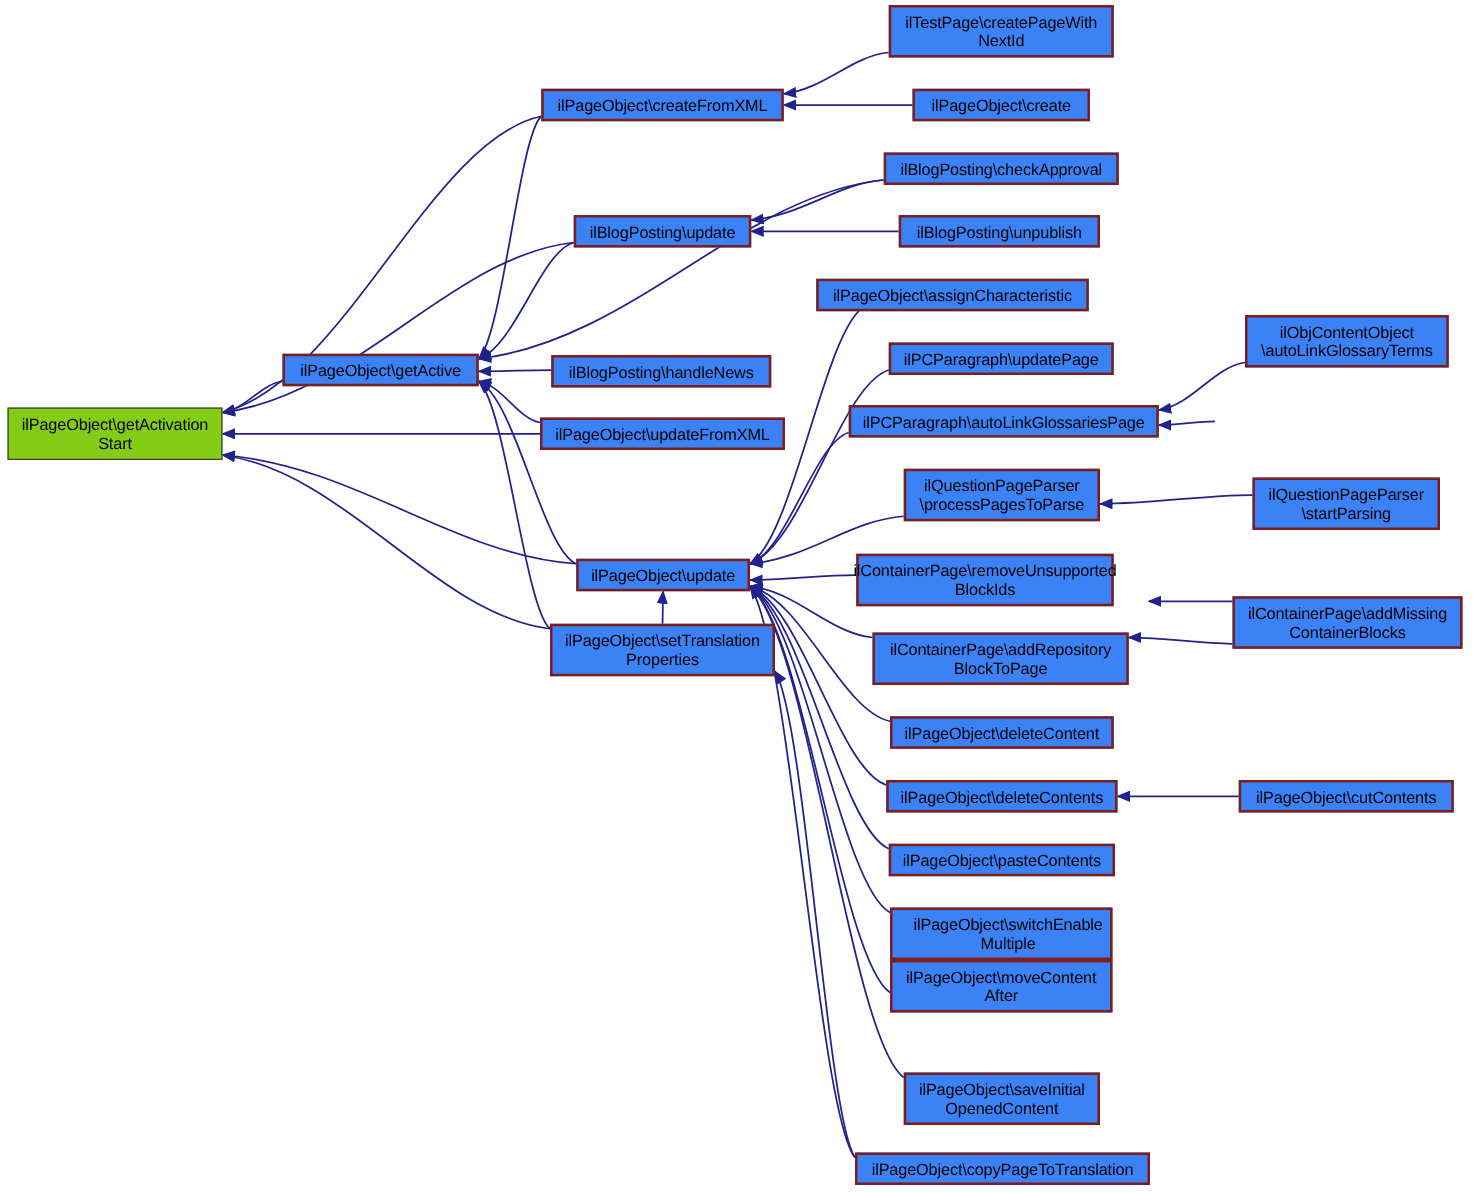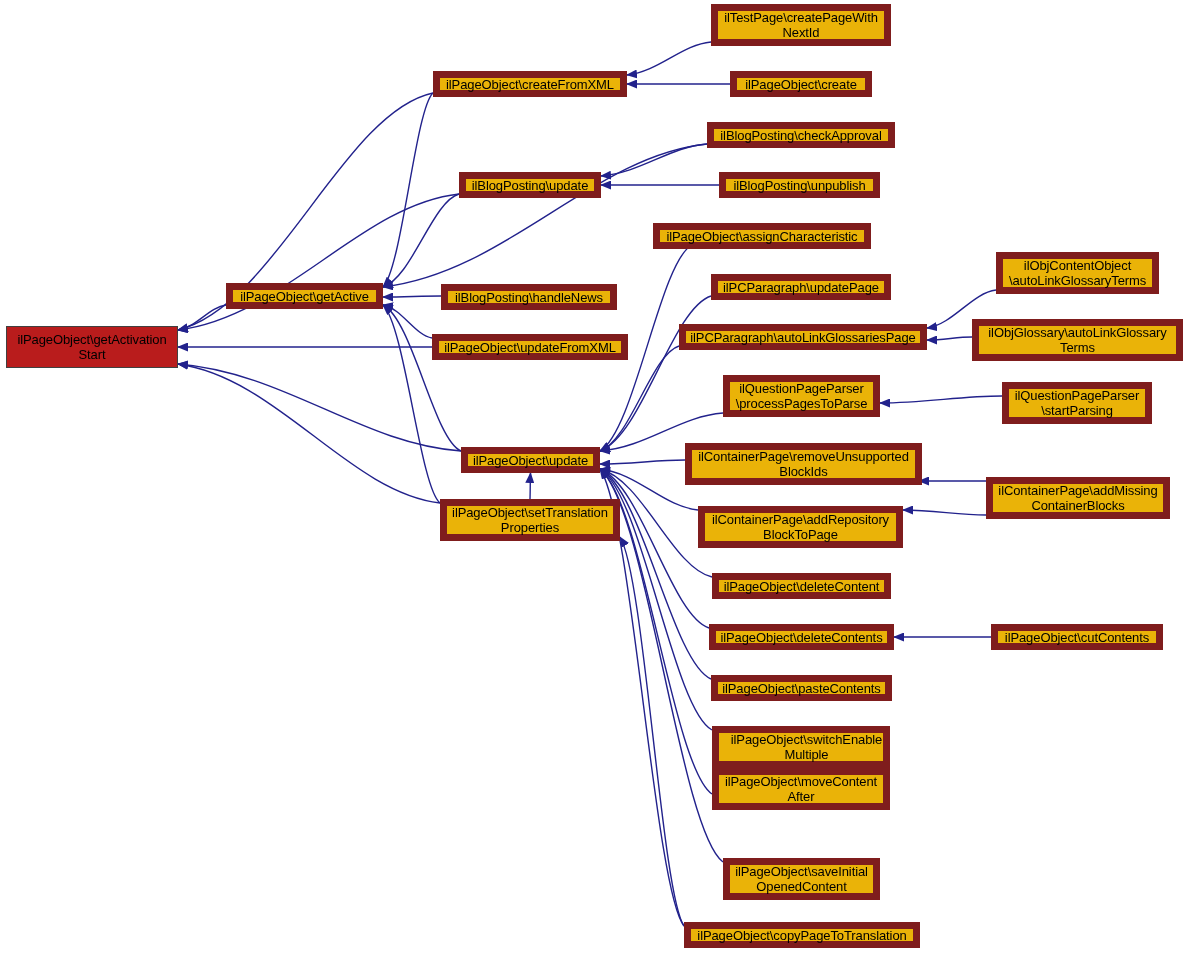--- a/index.html
+++ b/index.html
@@ -21,35 +21,35 @@
     position: absolute;
     left: 0;
     top: 0;
     width: 1185px;
     height: 954px;
     pointer-events: none;
   }
   .node {
     position: absolute;
     box-sizing: border-box;
-    border: 7px solid #7f1d1d;
-    background: #eab308;
+    border: 2px solid #7f1d1d;
+    background: #3b82f6;
     color: #000000;
     font-size: 13px;
     line-height: 15px;
     text-align: center;
     display: flex;
     align-items: center;
     justify-content: center;
     white-space: pre-line;
     letter-spacing: -0.1px;
     z-index: 2;
   }
   .node.highlight {
-    background: #b91c1c;
+    background: #84cc16;
     border: 1px solid #404040;
   }
 </style>
 </head>
 <body>
 
 <div id="canvas">
   <svg id="edges" viewBox="0 0 1185 954">
     <defs>
       <marker id="arrow" markerWidth="11" markerHeight="9" refX="10" refY="4.5" orient="auto" markerUnits="userSpaceOnUse">
@@ -107,28 +107,26 @@
     <div class="node" style="left: 459px; top: 172px; width: 142px; height: 26px;">ilBlogPosting\update</div>
     <div class="node" style="left: 719px; top: 172px; width: 161px; height: 26px;">ilBlogPosting\unpublish</div>
     <div class="node" style="left: 226px; top: 283px; width: 157px; height: 26px;">ilPageObject\getActive</div>
     <div class="node" style="left: 441px; top: 284px; width: 176px; height: 26px;">ilBlogPosting\handleNews</div>
     <div class="node" style="left: 432px; top: 334px; width: 196px; height: 26px;">ilPageObject\updateFromXML</div>
     <div class="node" style="left: 653px; top: 223px; width: 218px; height: 26px;">ilPageObject\assignCharacteristic</div>
     <div class="node" style="left: 679px; top: 324px; width: 248px; height: 26px;">ilPCParagraph\autoLinkGlossariesPage</div>
     <div class="node" style="left: 711px; top: 274px; width: 180px; height: 26px;">ilPCParagraph\updatePage</div>
     <div class="node" style="left: 996px; top: 252px; width: 163px; height: 42px;">ilObjContentObject
 \autoLinkGlossaryTerms</div>
-    <div class="node" style="left: 972px; top: 319px; width: 211px; height: 42px;">ilObjGlossary\autoLinkGlossary
-Terms</div>
     <div class="node" style="left: 723px; top: 375px; width: 157px; height: 42px;">ilQuestionPageParser
 \processPagesToParse</div>
     <div class="node" style="left: 1002px; top: 382px; width: 150px; height: 42px;">ilQuestionPageParser
 \startParsing</div>
     <div class="node" style="left: 461px; top: 447px; width: 139px; height: 26px;">ilPageObject\update</div>
-    <div class="node" style="left: 685px; top: 443px; width: 237px; height: 42px;">ilContainerPage\removeUnsupported
+    <div class="node" style="left: 685px; top: 443px; width: 206px; height: 42px;">ilContainerPage\removeUnsupported
 BlockIds</div>
     <div class="node" style="left: 986px; top: 477px; width: 184px; height: 42px;">ilContainerPage\addMissing
 ContainerBlocks</div>
     <div class="node" style="left: 698px; top: 506px; width: 205px; height: 42px;">ilContainerPage\addRepository
 BlockToPage</div>
     <div class="node" style="left: 440px; top: 499px; width: 180px; height: 42px;">ilPageObject\setTranslation
 Properties</div>
     <div class="node" style="left: 712px; top: 573px; width: 179px; height: 26px;">ilPageObject\deleteContent</div>
     <div class="node" style="left: 709px; top: 624px; width: 185px; height: 26px;">ilPageObject\deleteContents</div>
     <div class="node" style="left: 991px; top: 624px; width: 172px; height: 26px;">ilPageObject\cutContents</div>

